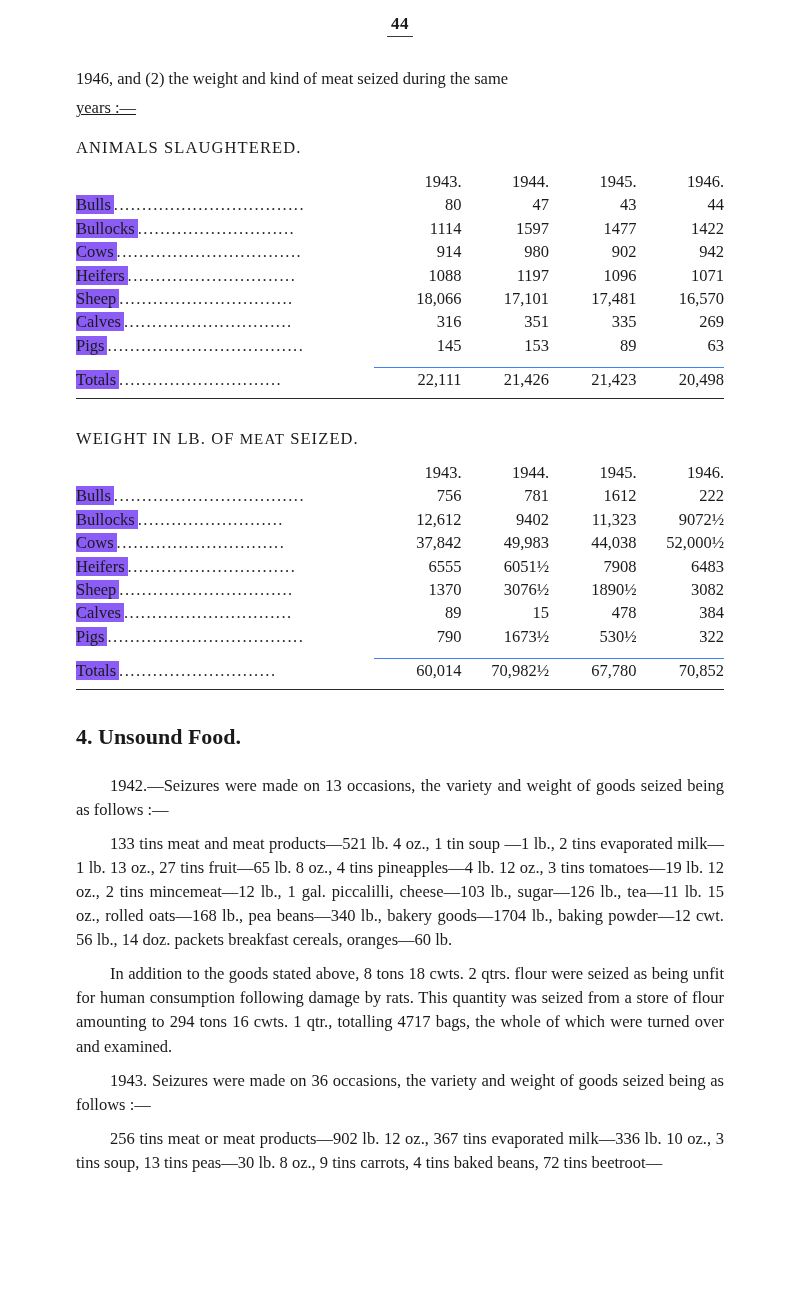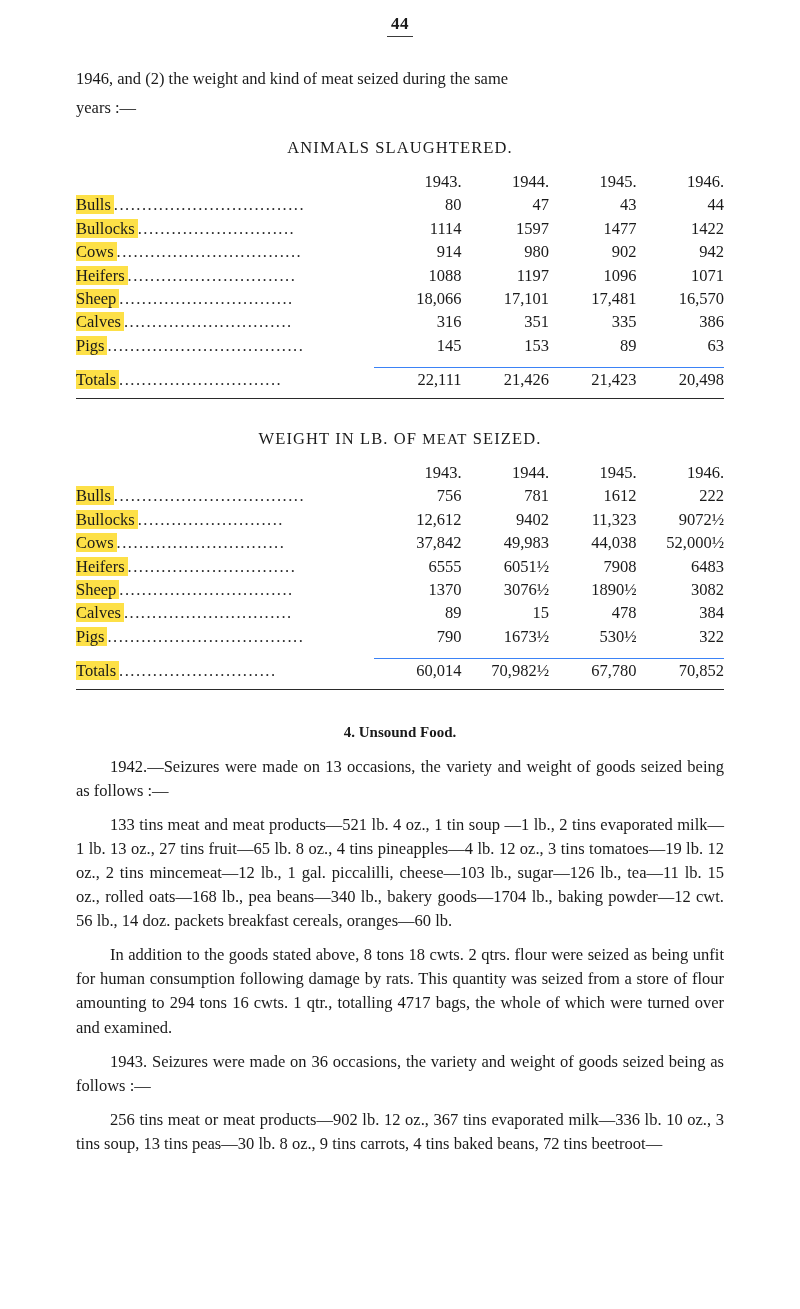--- a/index.html
+++ b/index.html
@@ -37,23 +37,23 @@
   .para {
     font-size: 16.5px;
     line-height: 1.42;
     text-align: justify;
     margin: 0 0 6px 0;
   }
   .intro-line2 {
     font-size: 16.5px;
     line-height: 1.42;
     margin: 0 0 18px 0;
+    text-decoration: underline;
   }
   .section-title {
-    text-align: center;
     font-size: 16.5px;
     letter-spacing: 1.1px;
     font-weight: normal;
     margin: 10px 0 12px 0;
   }
   .section-title .small {
     font-size: 15px;
   }
   table.tbl {
     width: 100%;
@@ -66,21 +66,21 @@
     vertical-align: bottom;
     white-space: nowrap;
   }
   td.label {
     text-align: left;
     width: 46%;
     position: relative;
     overflow: hidden;
   }
   td.label .lbl {
-    background: #fde047;
+    background: #8b5cf6;
     padding-right: 3px;
   }
   td.label .dots {
     letter-spacing: 1.5px;
     color: #2a2a2a;
   }
   td.num {
     text-align: right;
     padding-left: 14px;
     width: 13.5%;
@@ -98,24 +98,23 @@
   }
   .tbl-wrap {
     margin-bottom: 4px;
   }
   .rule-full {
     border-top: 1px solid #2a2a2a;
     margin: 6px 0 0 0;
     height: 0;
   }
   h3.sub {
-    font-size: 15px;
+    font-size: 22px;
     font-weight: bold;
-    margin: 34px 0 14px 0;
-    text-align: center;
+    margin: 34px 0 24px 0;
   }
   .body-para {
     font-size: 16.5px;
     line-height: 1.46;
     text-align: justify;
     margin: 0 0 10px 0;
   }
   .indent {
     text-indent: 34px;
   }
@@ -177,21 +176,21 @@
           <td class="num">18,066</td>
           <td class="num">17,101</td>
           <td class="num">17,481</td>
           <td class="num">16,570</td>
         </tr>
         <tr>
           <td class="label"><span class="lbl">Calves</span><span class="dots">..............................</span></td>
           <td class="num">316</td>
           <td class="num">351</td>
           <td class="num">335</td>
-          <td class="num">386</td>
+          <td class="num">269</td>
         </tr>
         <tr>
           <td class="label"><span class="lbl">Pigs</span><span class="dots">...................................</span></td>
           <td class="num">145</td>
           <td class="num">153</td>
           <td class="num">89</td>
           <td class="num">63</td>
         </tr>
 
         <tr class="spacer-row">

